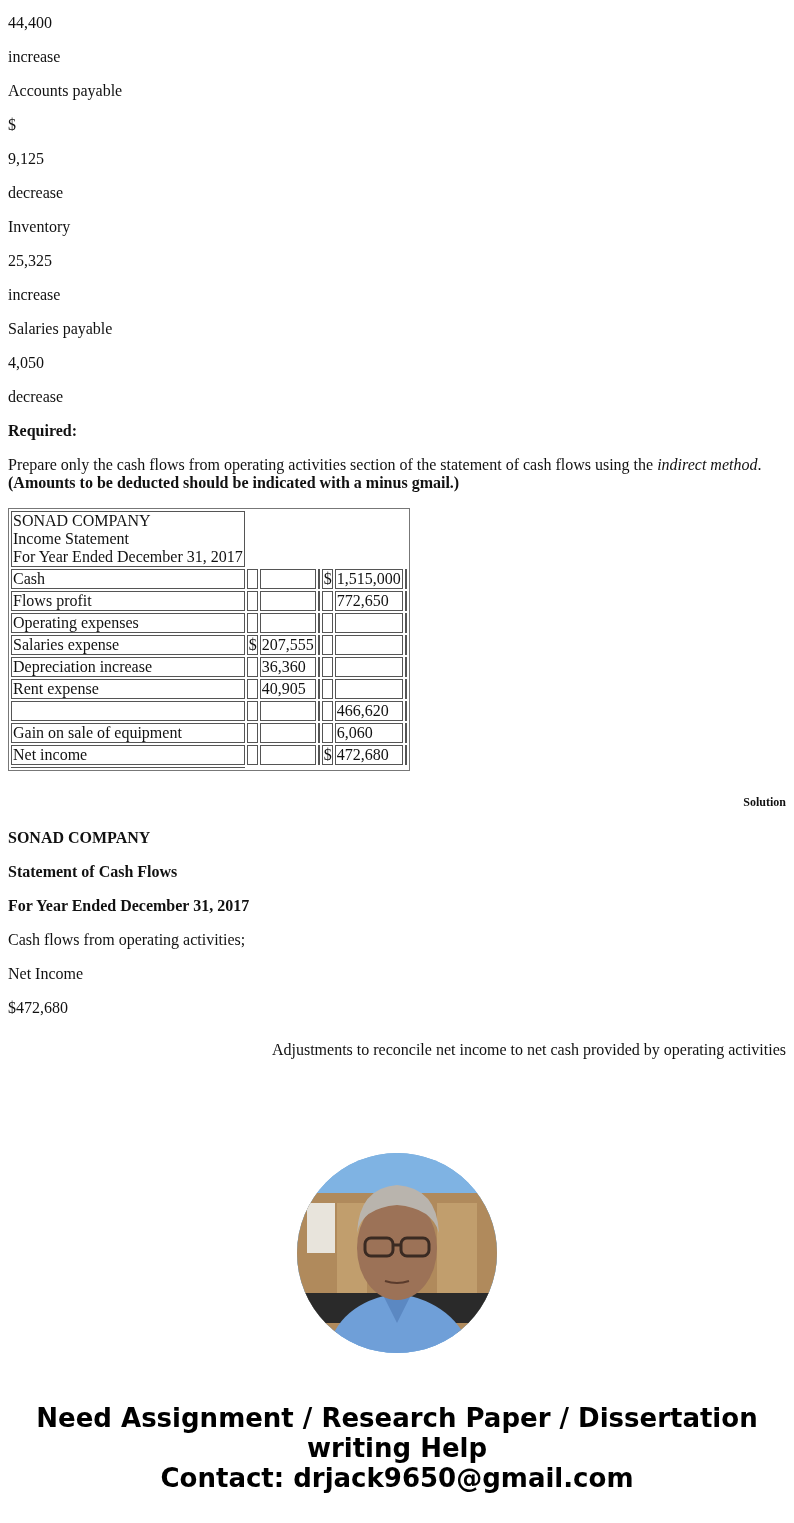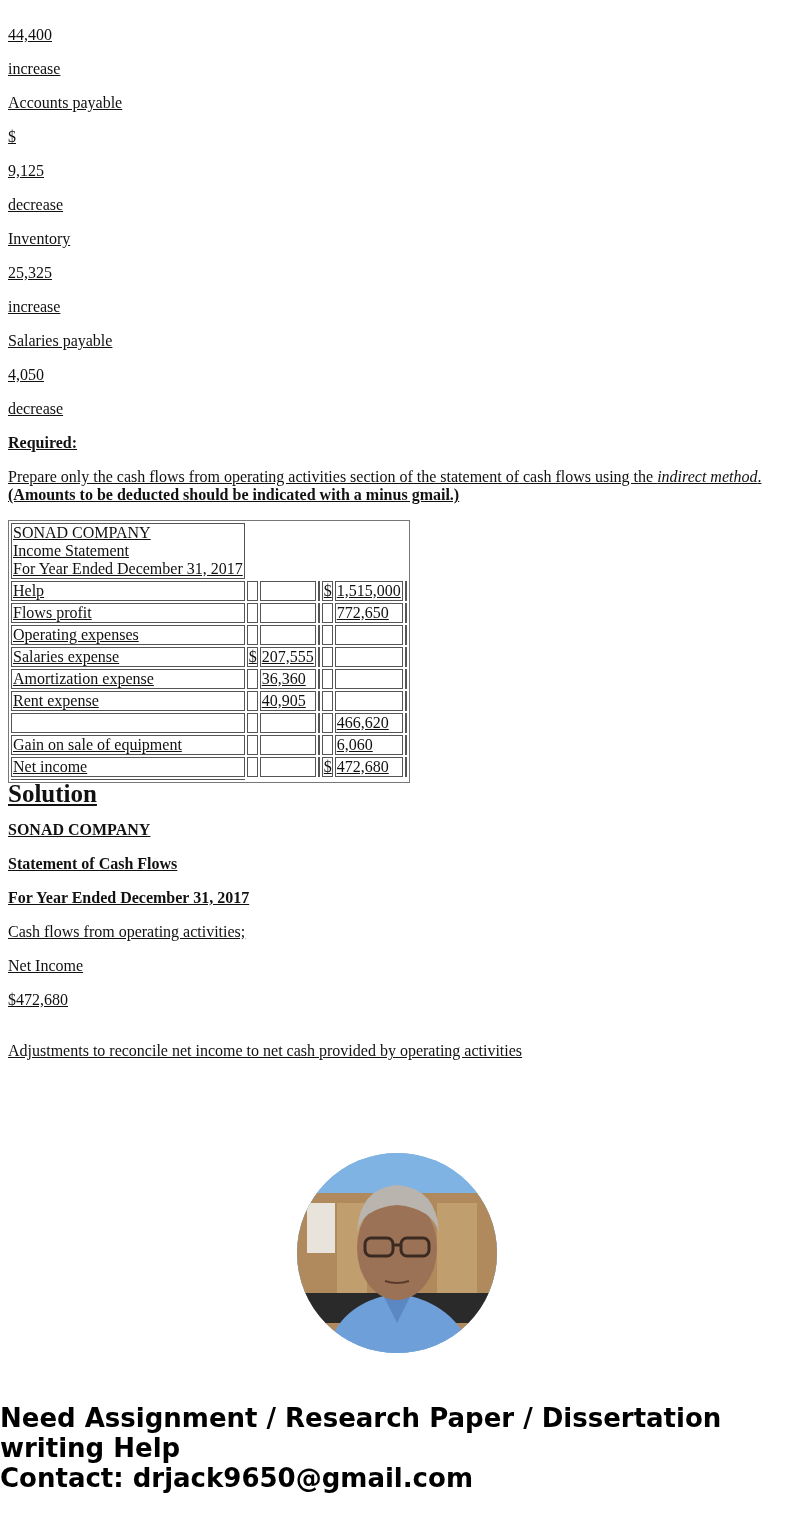--- a/index.html
+++ b/index.html
@@ -8,25 +8,24 @@
       height: 1523px;
       overflow: hidden;
       position: relative;
       font-family: "Liberation Serif", "DejaVu Serif", serif;
       font-size: 16px;
       color: #111111;
     }
     .content {
       position: absolute;
       left: 8px;
-      top: 16px;
+      top: 4px;
       width: 778px;
       height: 1122px;
       overflow: hidden;
-      text-decoration: underline;
     }
     p { margin: 0; line-height: 18px; }
     .line { height: 18px; margin-bottom: 16px; }
     .line:first-child { margin-top: 10px; }
     .req { margin-top: 12px; font-weight: bold; height: 18px; }
     .instr { margin-top: 16px; }
     .instr .ital { font-style: italic; }
     .instr .bold { font-weight: bold; display: block; }
 
     table.income {
@@ -47,41 +46,41 @@
     table.income td.blank-top { border: none; }
     table.income td.c-label { width: 229px; }
     table.income td.c-sym { width: 6px; padding: 0 0 0 1px; }
     table.income td.c-amt { width: 52px; }
     table.income td.c-gap { width: 0px; padding: 0; }
     table.income td.c-tot { width: 64px; }
     table.income td.c-title { height: 54px; }
     table.income tr.tail td { height: 0; padding: 0; border-width: 1px 1px 0 1px; }
     table.income tr.tail td.nob { border: none; }
 
-    .sol-head { font-weight: bold; font-size: 25px; line-height: 22px; height: 22px; }
+    .sol-head { font-weight: bold; font-size: 12px; margin-top: 20px; line-height: 22px; height: 22px; text-align: right; }
     .sol-line { margin-top: 16px; height: 18px; }
     .sol-line.b { font-weight: bold; }
-    .sol-cut { margin-top: 33px; height: 18px; }
+    .sol-cut { margin-top: 24px; height: 18px; text-align: right; }
 
     .avatar {
       position: absolute;
       left: 297px;
       top: 1153px;
       width: 200px;
       height: 200px;
       border-radius: 50%;
       overflow: hidden;
       background: #6ea6da;
     }
     .promo {
       position: absolute;
       left: 0;
       top: 1403px;
       width: 794px;
-      text-align: left;
+      text-align: center;
       font-family: "DejaVu Sans", sans-serif;
       font-weight: bold;
       font-size: 26px;
       line-height: 30px;
       color: #000000;
     }
   </style>
 </head>
 <body>
 
@@ -110,21 +109,21 @@
     <tbody id="income-body">
       <tr>
         <td class="c-label c-title">
           <div>SONAD COMPANY</div>
           <div>Income Statement</div>
           <div>For Year Ended December 31, 2017</div>
         </td>
         <td class="blank-top" colspan="6"></td>
       </tr>
     <tr>
-          <td class="c-label">Help</td>
+          <td class="c-label">Cash</td>
           <td class="c-sym"></td>
           <td class="c-amt"></td>
           <td class="c-gap"></td>
           <td class="c-sym">$</td>
           <td class="c-tot">1,515,000</td>
           <td class="c-gap"></td>
         </tr>
         <tr>
           <td class="c-label">Flows profit</td>
           <td class="c-sym"></td>
@@ -146,21 +145,21 @@
         <tr>
           <td class="c-label">Salaries expense</td>
           <td class="c-sym">$</td>
           <td class="c-amt">207,555</td>
           <td class="c-gap"></td>
           <td class="c-sym"></td>
           <td class="c-tot"></td>
           <td class="c-gap"></td>
         </tr>
         <tr>
-          <td class="c-label">Amortization expense</td>
+          <td class="c-label">Depreciation increase</td>
           <td class="c-sym"></td>
           <td class="c-amt">36,360</td>
           <td class="c-gap"></td>
           <td class="c-sym"></td>
           <td class="c-tot"></td>
           <td class="c-gap"></td>
         </tr>
         <tr>
           <td class="c-label">Rent expense</td>
           <td class="c-sym"></td>

